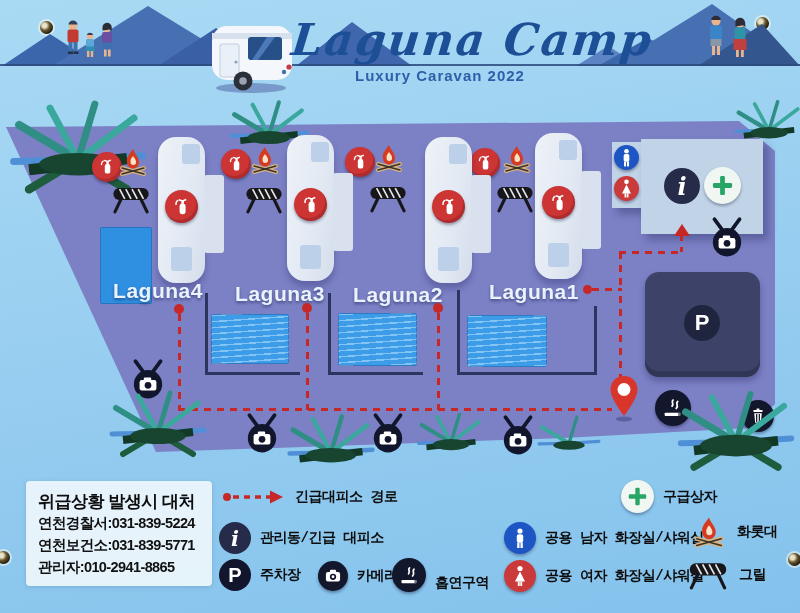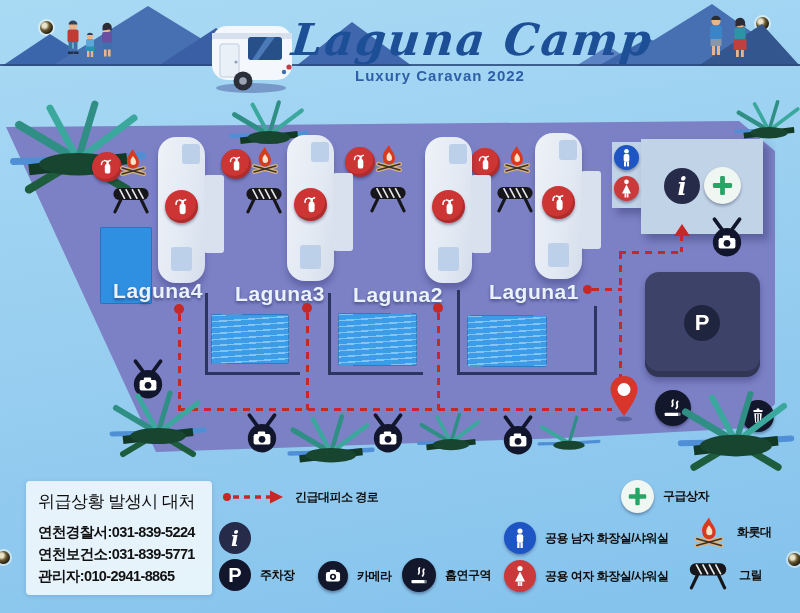--- a/index.html
+++ b/index.html
@@ -42,24 +42,24 @@
   .arrow-up{position:absolute;width:0;height:0;border-left:8px solid transparent;border-right:8px solid transparent;border-bottom:12px solid #c62828;}
   .parking-lot{position:absolute;left:645px;top:272px;width:115px;height:105px;background:#3d4268;border-radius:14px;
     box-shadow:inset 0 -6px 0 rgba(0,0,0,.18),0 4px 6px rgba(40,45,100,.4);}
   .p-circle{background:#20253f;color:#fff;font-weight:bold;}
   .building{position:absolute;background:#c1d3e7;box-shadow:5px 6px 8px rgba(50,55,110,.45);}
   .i-circle{background:#262b49;color:#fff;font-family:"DejaVu Serif",serif;font-style:italic;font-weight:bold;}
   .aid-circle{background:#f0f7f2;box-shadow:0 2px 3px rgba(20,25,60,.35);}
   
   .emer-box{position:absolute;left:26px;top:481px;width:186px;background:rgba(255,255,255,.78);
     border-radius:4px;padding:9px 10px 8px 12px;box-sizing:border-box;box-shadow:0 1px 4px rgba(80,110,160,.3);}
-  .emer-title{font-size:17px;font-weight:normal;color:#0d0d0d;margin-bottom:9px;letter-spacing:-.5px;}
+  .emer-title{font-size:17px;font-weight:bold;color:#0d0d0d;letter-spacing:-.5px;}
   .emer-line{font-size:14.5px;font-weight:bold;color:#111;letter-spacing:-.6px;line-height:1.5;white-space:nowrap;}
   .leg-item{position:absolute;display:flex;align-items:center;gap:9px;}
-  .leg-label{font-weight:bold;font-size:12px;color:#0d0d0d;letter-spacing:-.5px;white-space:nowrap;}
+  .leg-label{font-weight:bold;font-size:14px;color:#0d0d0d;letter-spacing:-.5px;white-space:nowrap;font-family:Liberation Mono, monospace;}
   .leg-circ{position:static;flex:0 0 auto;}
   svg{display:block;}
 </style>
 </head>
 <body>
 
 <div id="board">
 
   <div class="screw" style="left:40px;top:21px;"></div>
   <div class="screw" style="left:756px;top:17px;"></div>
@@ -558,20 +558,21 @@
     <svg width="64" height="18" viewBox="0 0 64 18">
       <circle cx="5" cy="9" r="4" fill="#c62828"></circle>
       <path d="M11,9 H48" stroke="#c62828" stroke-width="3.5" stroke-dasharray="6 5"></path>
       <path d="M48,2.5 L61,9 L48,15.5 z" fill="#c62828"></path>
     </svg>
     <span class="leg-label">긴급대피소 경로</span>
   </div>
 
   <div class="leg-item" style="left:219px;top:522px;">
     <div class="circ i-circle leg-circ" style="width:32px;height:32px;font-size:21px;">i</div>
+    <span class="leg-label">관리동/긴급 대피소</span>
   </div>
 
   <div class="leg-item" style="left:219px;top:559px;">
     <div class="circ p-circle leg-circ" style="width:32px;height:32px;font-size:20px;background:#12162c;">P</div>
     <span class="leg-label">주차장</span>
   </div>
 
   <div class="leg-item" style="left:318px;top:561px;">
     <div class="circ dark-c leg-circ" style="width:30px;height:30px;">
       <svg width="22" height="22" viewBox="0 0 28 28">
@@ -579,21 +580,21 @@
           <rect x="10" y="6" width="8" height="4" rx="1.5" fill="#fff"></rect>
           <circle cx="14" cy="15" r="4" fill="#12162c"></circle>
           <circle cx="14" cy="15" r="1.8" fill="#fff"></circle>
         </svg>
     </div>
     <span class="leg-label">카메라</span>
   </div>
 
 
 
-  <div class="leg-item" style="left:402px;top:558px;">
+  <div class="leg-item" style="left:392px;top:558px;align-items:flex-end;">
     <div class="circ dark-c leg-circ" style="width:34px;height:34px;">
       <svg width="25" height="25" viewBox="0 0 28 28">
           <rect x="5" y="19" width="17" height="3.6" rx="1" fill="#fff"></rect>
           <rect x="19.5" y="19" width="2.5" height="3.6" fill="#12162c" opacity=".6"></rect>
           <path d="M19,7 c-3,2.5 2,4 -1.5,7.5 M14,5.5 c-2.5,2 1.5,3.5 -1,6.5" stroke="#fff" stroke-width="2" fill="none" stroke-linecap="round"></path>
         </svg>
     </div>
     <span class="leg-label">흡연구역</span>
   </div>
 

